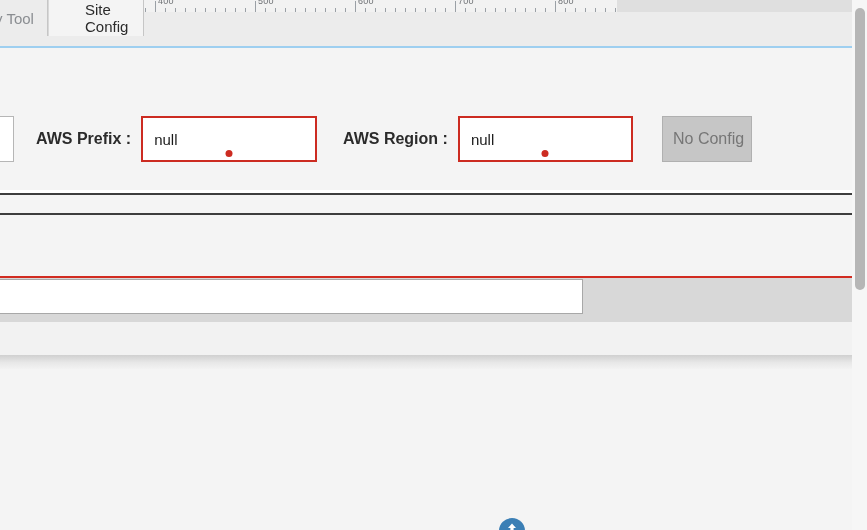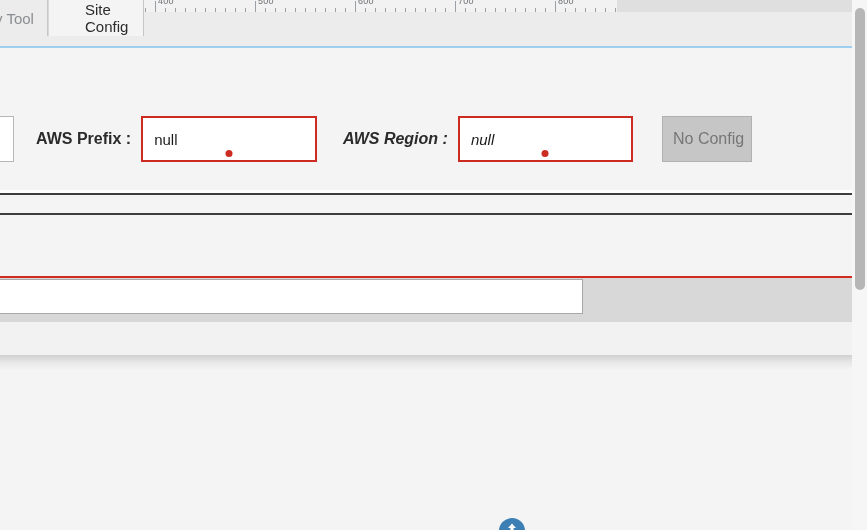--- a/index.html
+++ b/index.html
@@ -385,21 +385,21 @@
     </div>
 
     <div class="field-group" style="left:36px;">
       <span class="field-label">AWS Prefix :</span>
       <div class="text-input invalid" style="width:176px; margin-left:10px;">
         <span>null</span>
         <span class="dot-marker"></span>
       </div>
     </div>
 
-    <div class="field-group" style="left:343px;font-style:italic;">
+    <div class="field-group" style="left:343px;">
       <span class="field-label">AWS Region :</span>
       <div class="text-input invalid" style="width:175px; margin-left:10px;">
         <span>null</span>
         <span class="dot-marker"></span>
       </div>
     </div>
 
     <div class="field-group" style="left:658px;">
       <div class="select-disabled" style="width:90px; margin-left:4px;">
         <span>No Config</span>

